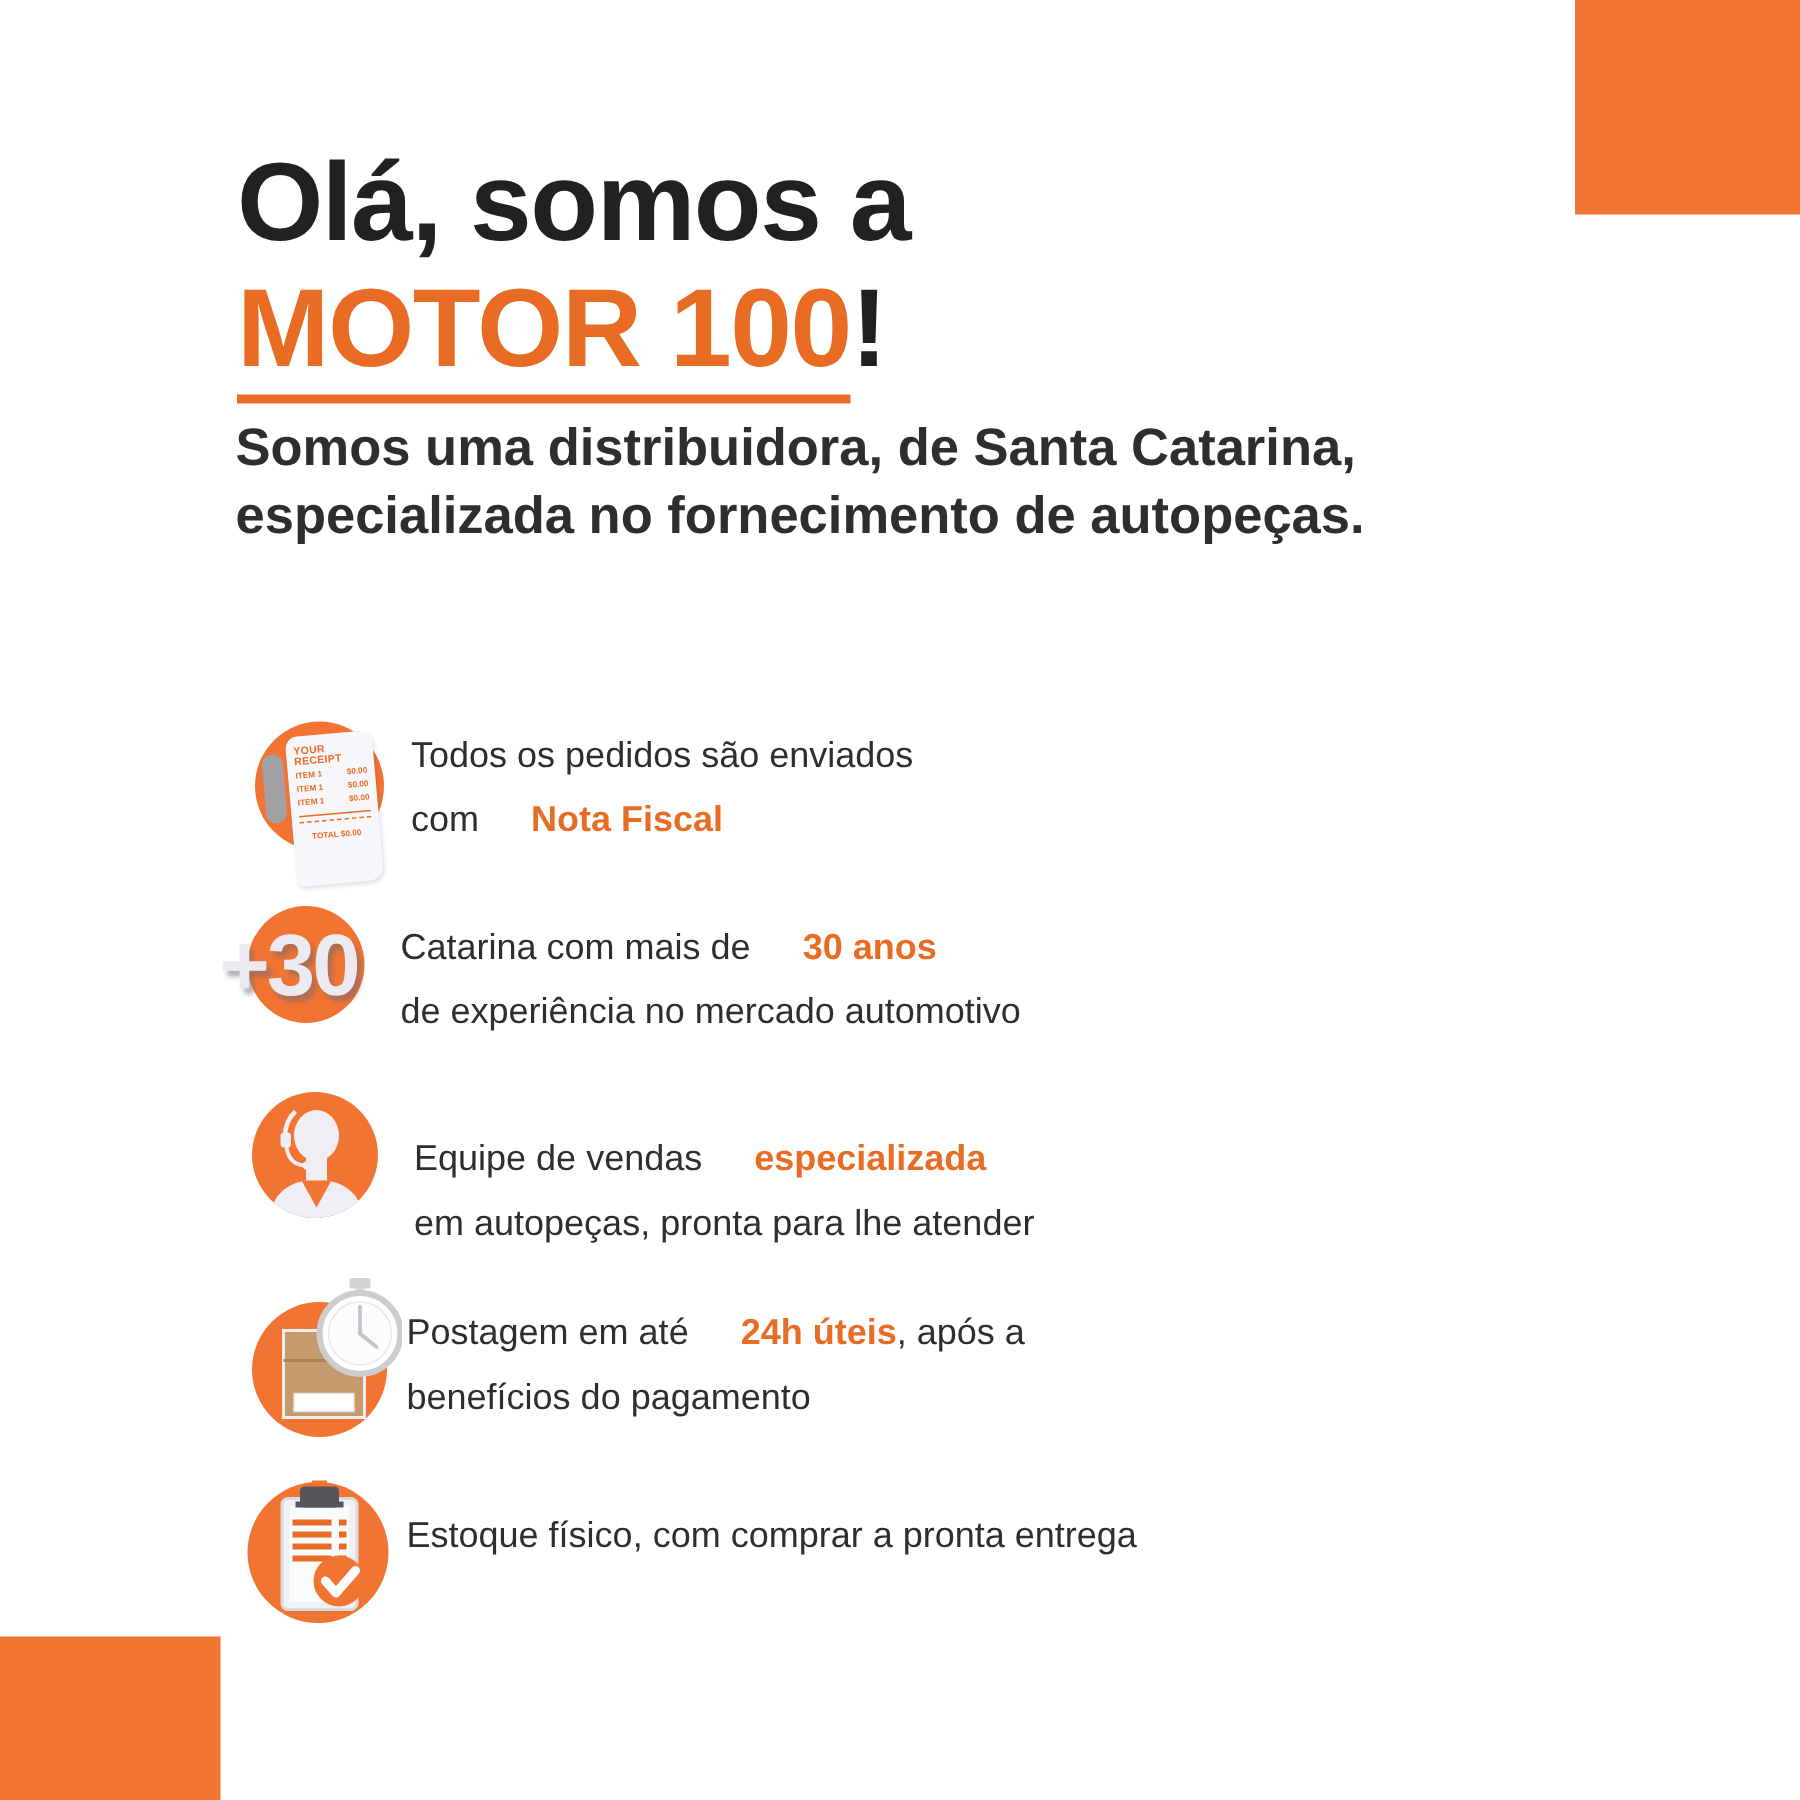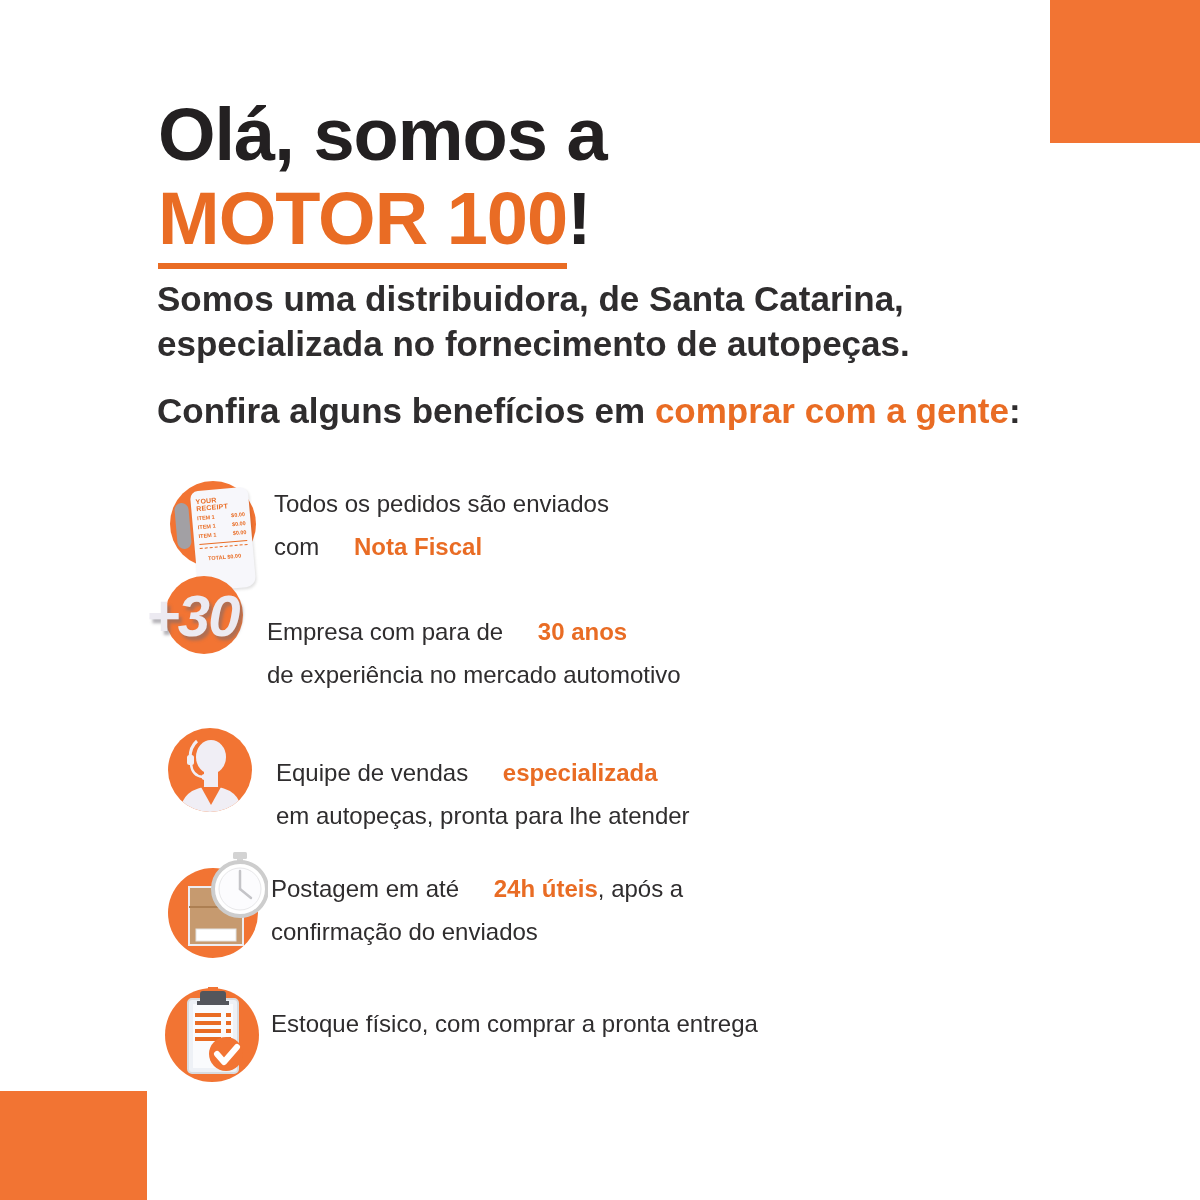--- a/index.html
+++ b/index.html
@@ -44,21 +44,21 @@
               border-radius:8px 8px 10px 4px;transform:rotate(-5deg);
               box-shadow:1px 2px 3px rgba(0,0,0,.12);padding:7px 5px;box-sizing:border-box;}
   #ic0 .rtitle{color:var(--accent-text);font-size:7px;font-weight:700;letter-spacing:.2px;}
   #ic0 .rrow{display:flex;justify-content:space-between;color:var(--accent-text);
              font-size:5.5px;font-weight:700;margin-top:3px;}
   #ic0 .rline{border-top:1.5px solid var(--accent-text);margin-top:5px;}
   #ic0 .rdash{border-top:1.5px dashed var(--accent-text);margin-top:3px;}
   #ic0 .rtotal{text-align:center;color:var(--accent-text);font-size:5.5px;font-weight:700;margin-top:7px;}
 
   
-  #ic1{left:146px;top:568px;width:130px;height:100px;font-style:italic;}
+  #ic1{left:146px;top:596px;width:130px;height:100px;}
   #ic1 .circle{left:19px;top:8px;width:78px;height:78px;}
   #ic1 .badge{position:absolute;left:0;top:14px;font-size:58px;font-weight:800;letter-spacing:-2px;
               color:var(--badge-text);text-shadow:3px 4px 3px rgba(110,105,115,.5);}
 
   svg{position:absolute;left:0;top:0;}
 </style>
 </head>
 <body>
 
 <div id="canvas">
@@ -67,21 +67,20 @@
   <div id="decor-bl" class="decor"></div>
 
   <div id="h1-line1" class="h1">Olá, somos a</div>
   <div id="h1-line2" class="h1"><span id="brand">MOTOR 100</span><span id="bang">!</span></div>
 
   <div id="intro" class="body-text">
     <div>Somos uma distribuidora, de Santa Catarina,</div>
     <div>especializada no fornecimento de autopeças.</div>
   </div>
 
-  <div id="cta" class="body-text"><span>Confira alguns benefícios em </span><span class="accent-run">comprar com a gente</span><span>:</span></div>
 
   <div id="ic0" class="icon-wrap">
     <div class="circle"></div>
     <div class="thumb"></div>
     <div class="paper">
       <div class="rtitle">YOUR RECEIPT</div>
       <div>
           <div class="rrow">
             <span>ITEM 1</span>
             <span>$0.00</span>
@@ -163,28 +162,28 @@
       <circle cx="66" cy="71" r="17" fill="var(--accent-shape)"></circle>
       <path d="M57 71 l7 8 l13 -15" stroke="#FFFFFF" stroke-width="6" fill="none" stroke-linecap="round" stroke-linejoin="round"></path>
     </svg>
   </div>
 
   <div id="bt0" class="benefit-text">
       <div><span>Todos os pedidos são enviados</span></div>
       <div><span>com </span><span class="accent-bold">Nota Fiscal</span></div>
     </div>
   <div id="bt1" class="benefit-text">
-      <div><span>Empresa com para de </span><span class="accent-bold">30 anos</span></div>
+      <div><span>Catarina com mais de </span><span class="accent-bold">30 anos</span></div>
       <div><span>de experiência no mercado automotivo</span></div>
     </div>
   <div id="bt2" class="benefit-text">
       <div><span>Equipe de vendas </span><span class="accent-bold">especializada</span></div>
       <div><span>em autopeças, pronta para lhe atender</span></div>
     </div>
   <div id="bt3" class="benefit-text">
       <div><span>Postagem em até </span><span class="accent-bold">24h úteis</span><span>, após a</span></div>
-      <div><span>confirmação do enviados</span></div>
+      <div><span>benefícios do pagamento</span></div>
     </div>
   <div id="bt4" class="benefit-text">
       <div><span>Estoque físico, com comprar a pronta entrega</span></div>
     </div>
 
 </div>
 
 </body></html>

